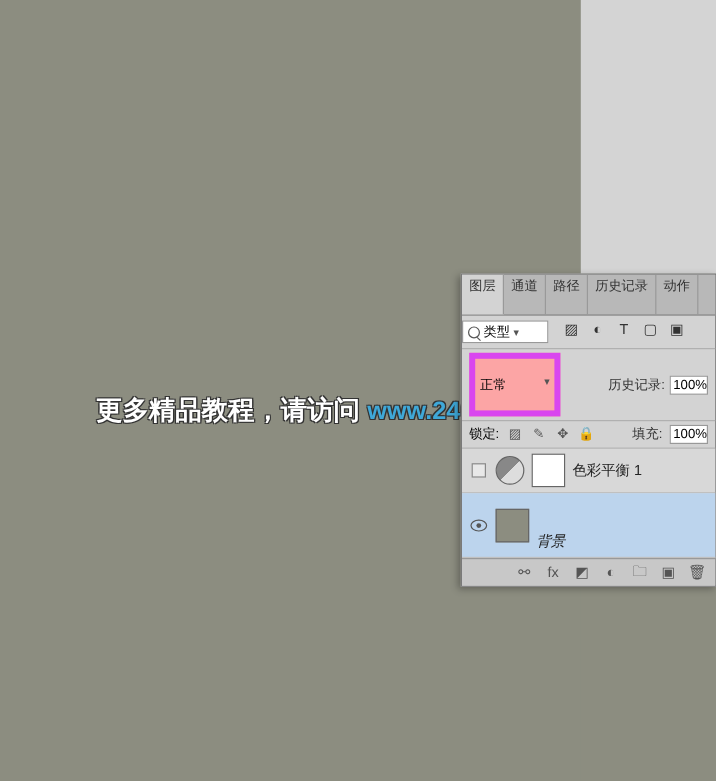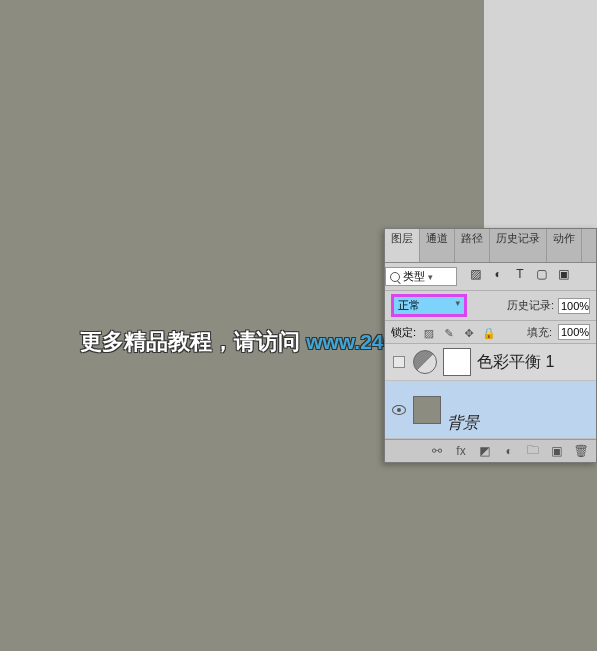--- a/index.html
+++ b/index.html
@@ -117,38 +117,38 @@
     }
     .blend-row {
       display: flex;
       align-items: center;
       padding: 3px 6px;
       gap: 4px;
       border-bottom: 1px solid #b0b0b0;
       font-size: 11px;
     }
     .blend-dropdown {
-      background: #7dd3fc;
-      border: 3px solid #d946ef;
-      padding: 1px 4px;
+      background: #fca5a5;
+      border: 5px solid #d946ef;
+      padding: 14px 4px;
       width: 76px;
       display: flex;
       justify-content: space-between;
     }
     .opacity-label { color: #333; margin-left: auto; }
     .opacity-input {
       background: #fff;
       border: 1px solid #999;
       width: 32px;
       padding: 1px 2px;
       font-size: 11px;
     }
     .lock-row {
       display: flex;
-      align-items: flex-end;
+      align-items: flex-start;
       padding: 3px 6px;
       gap: 6px;
       border-bottom: 1px solid #b0b0b0;
       font-size: 11px;
     }
     .lock-icons {
       display: flex;
       gap: 6px;
     }
     .lock-icons span {
@@ -214,21 +214,21 @@
     .thumb.gray { background: #8c8d80; }
     .thumb.gradient { background: linear-gradient(to right, #000, #fff); }
     .adj-icon {
       width: 24px;
       height: 24px;
       border: 1px solid #666;
       border-radius: 50%;
       background: linear-gradient(135deg, #888 50%, #ddd 50%);
     }
     .layer-name {
-      font-size: 16px;
+      font-size: 12px;
       color: #222;
     }
     .layer-name.italic { font-style: italic; margin-top: 28px; }
     .panel-footer {
       display: flex;
       justify-content: flex-end;
       gap: 10px;
       padding: 4px 8px;
       background: #c8c8c8;
       border-top: 1px solid #999;

